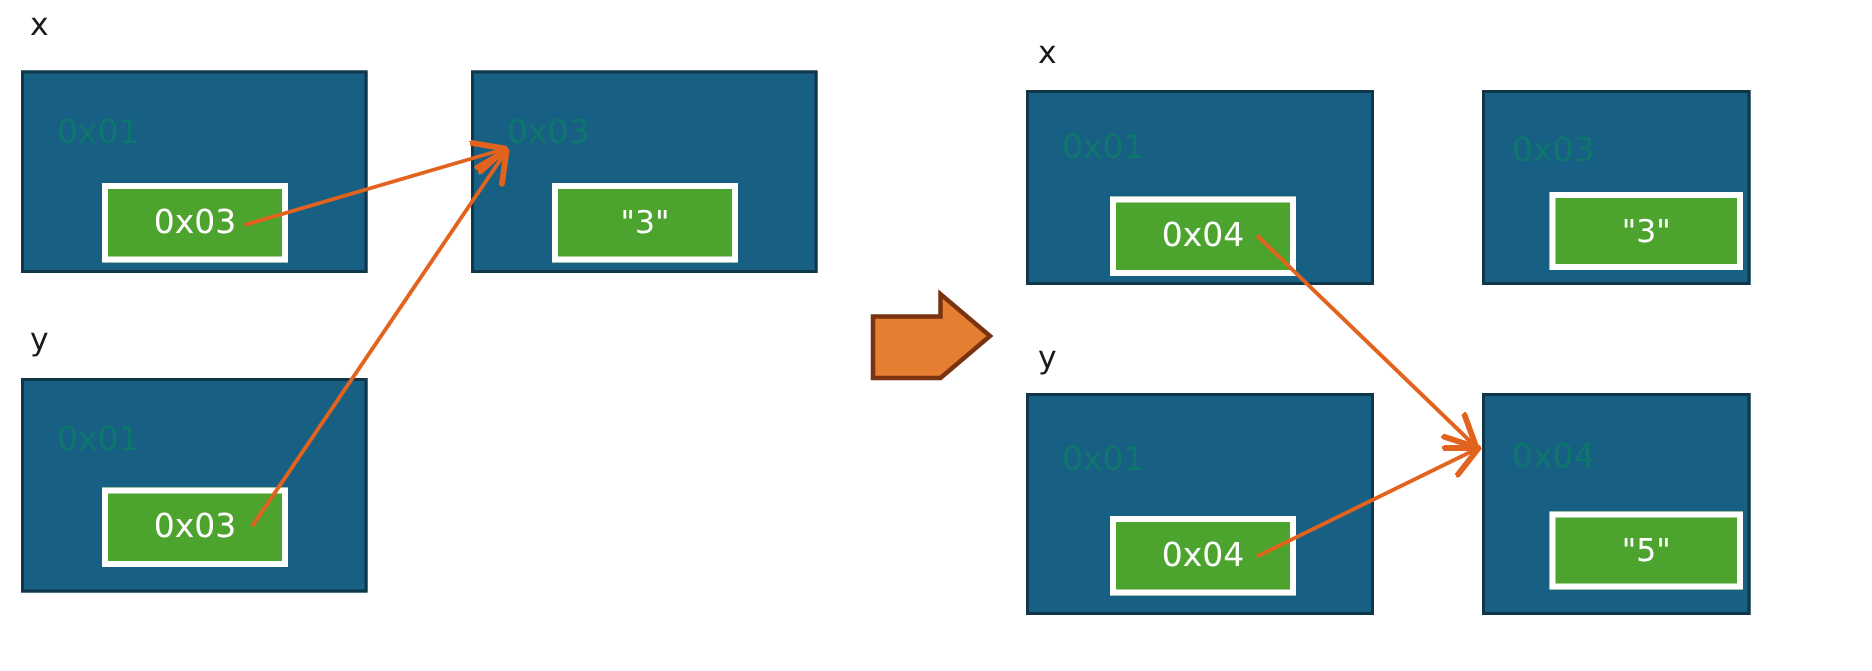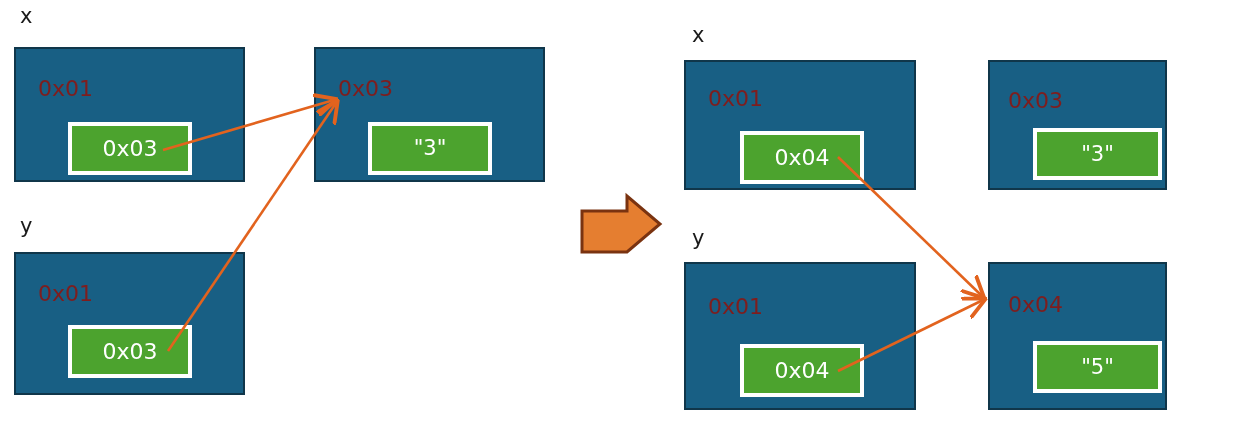--- a/index.html
+++ b/index.html
@@ -26,21 +26,21 @@
     white-space: nowrap;
   }
   .mem-box {
     position: absolute;
     background: #185F84;
     border: 2px solid #10364a;
     box-sizing: border-box;
   }
   .mem-addr {
     position: absolute;
-    color: #7f1d1d;
+    color: #0f766e;
     font-size: 22px;
     line-height: 1;
     white-space: nowrap;
     font-family: "DejaVu Sans", "Liberation Sans", sans-serif;
   }
   .val-box {
     position: absolute;
     background: #4CA32E;
     border: 4px solid #ffffff;
     box-sizing: border-box;

